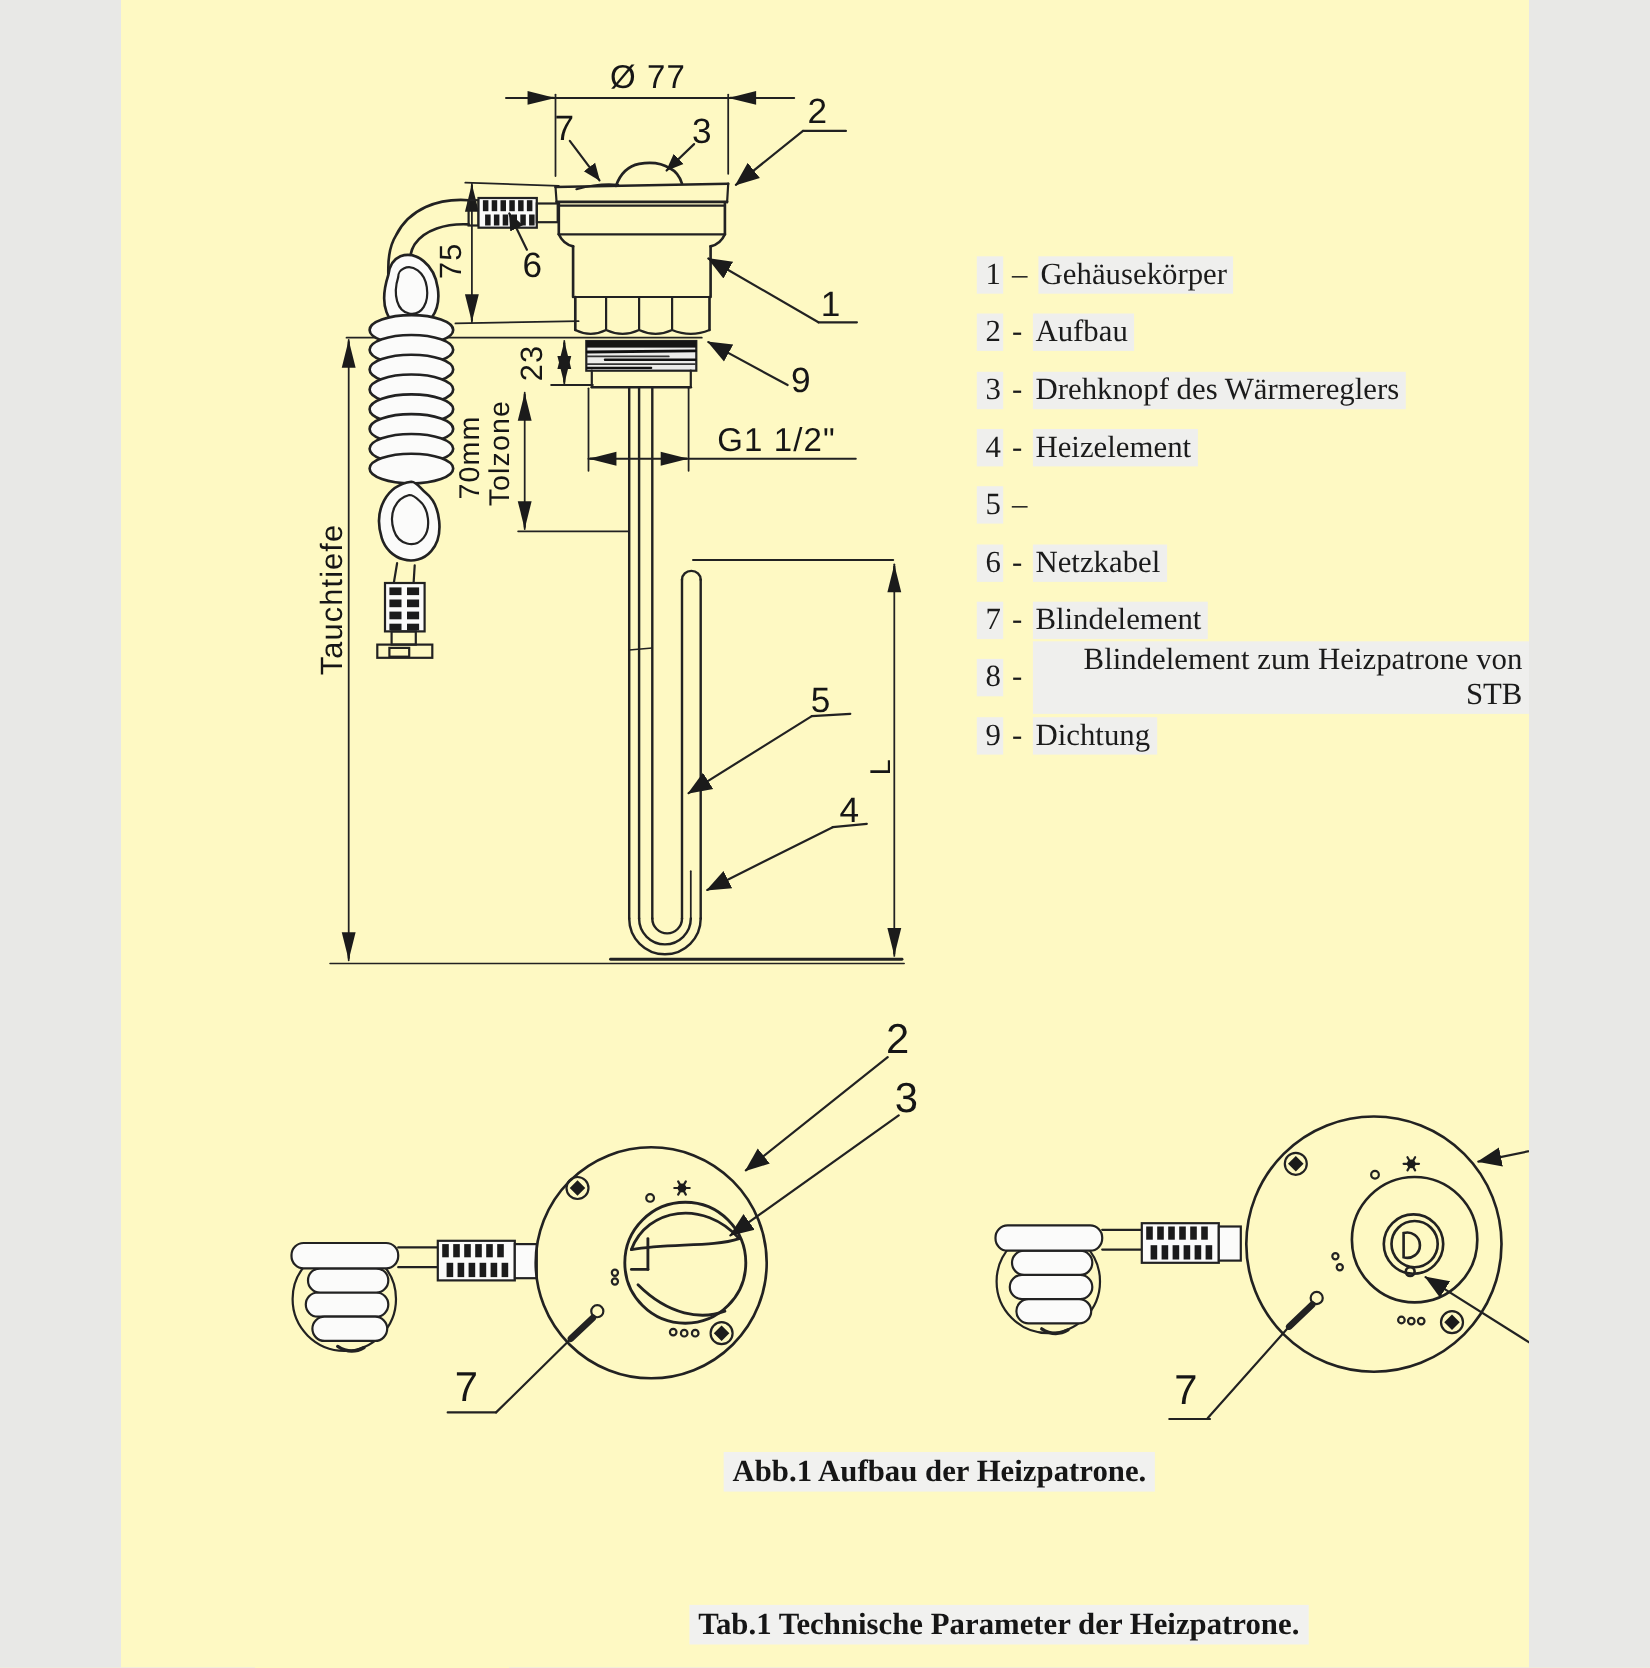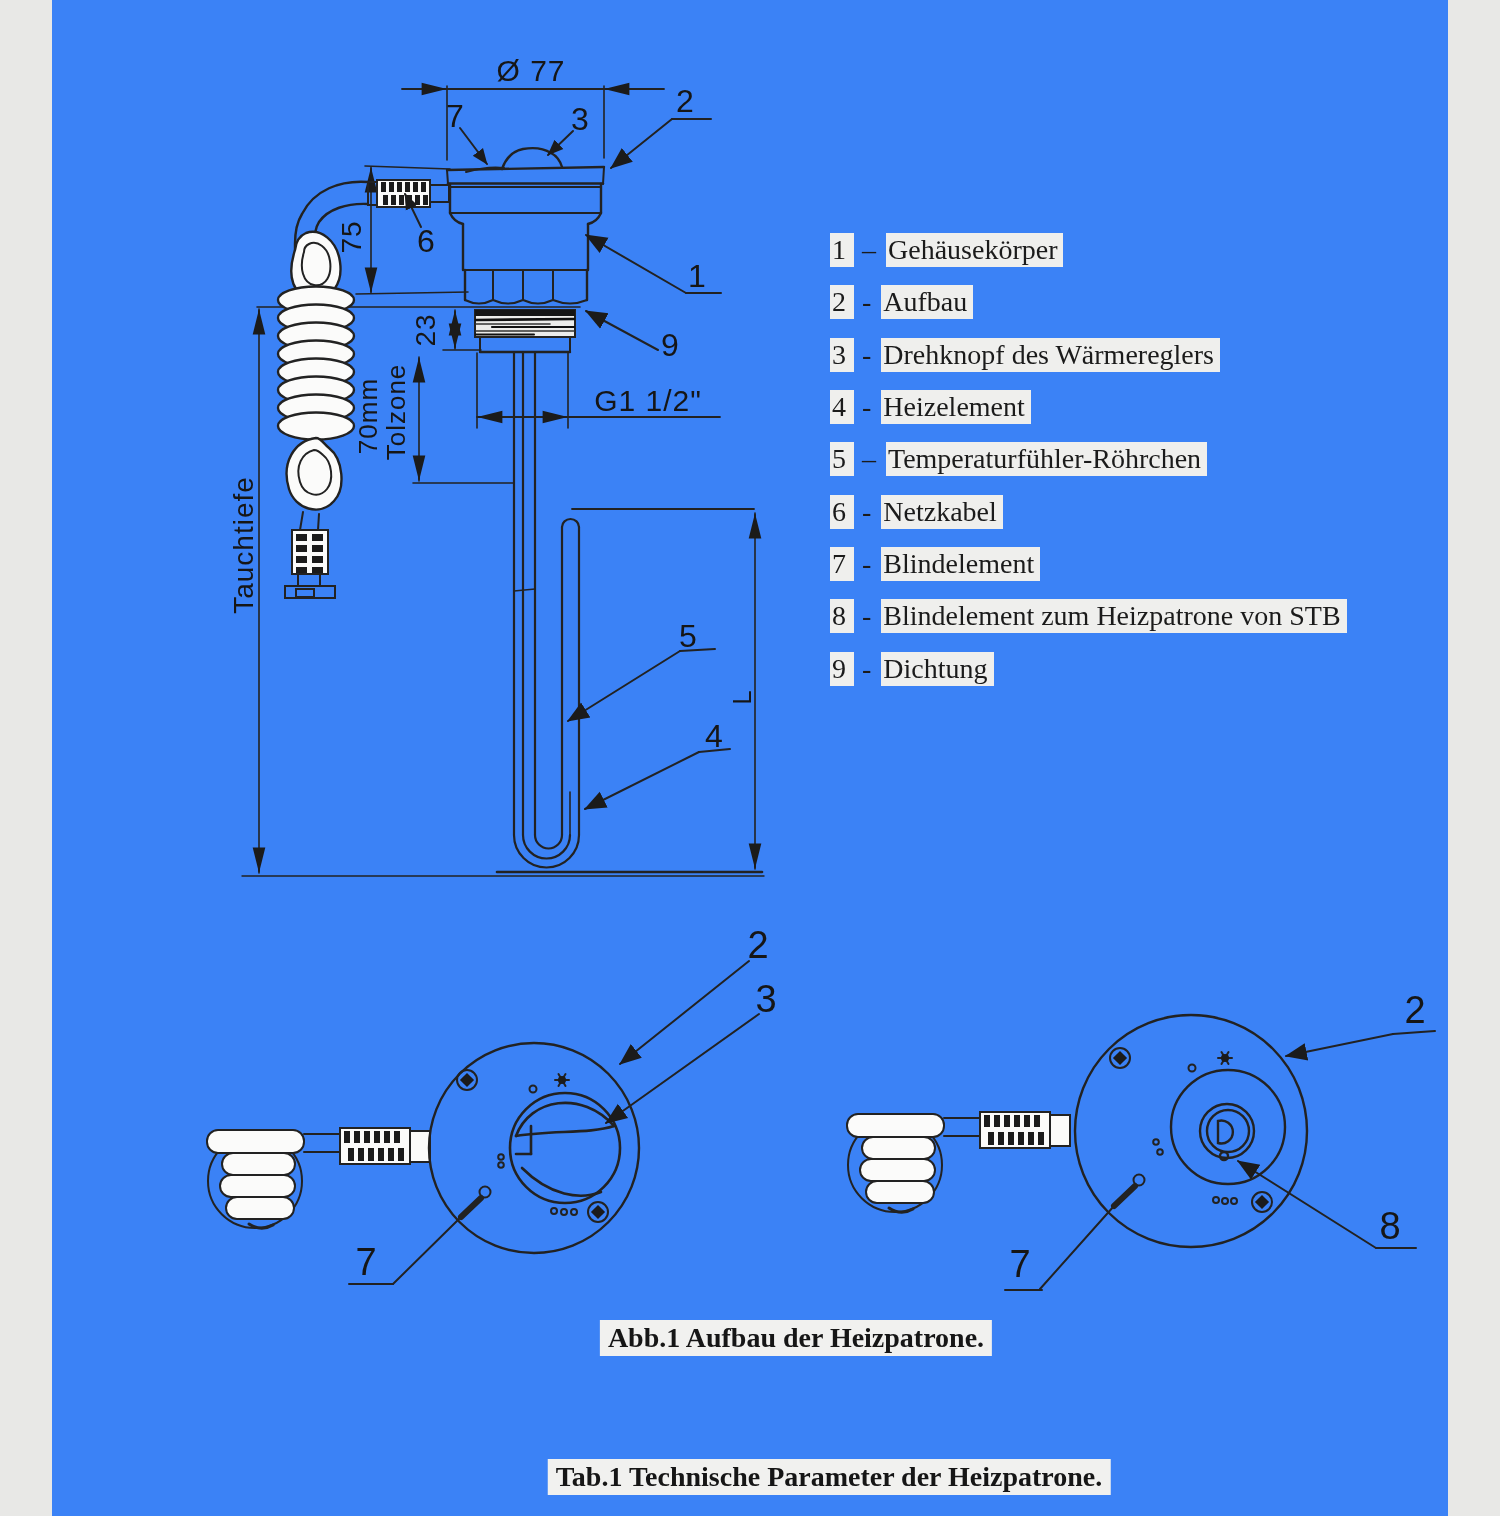--- a/index.html
+++ b/index.html
@@ -1,19 +1,20 @@
 <!DOCTYPE html>
 <html><head>
 <meta charset="utf-8">
 <style>
   html,body{margin:0;padding:0;background:#e8e8e6;}
   .page{
-    position:relative;width:1396px;height:1516px;background:#3b82f6;
+    position:relative;width:1280px;height:1516px;background:#fef9c3;
     font-family:"Liberation Sans",sans-serif;color:#1e1e1e;overflow:hidden;
     margin:0 auto;
+    text-align:right;
   }
   svg.art{position:absolute;left:0;top:0;width:1500px;height:1516px;}
   .lbl{position:absolute;transform:translate(-50%,-50%);white-space:nowrap;
        font-family:"Liberation Sans",sans-serif;color:#161616;line-height:1;}
   .lbl.rot{transform:translate(-50%,-50%) rotate(-90deg);}
   .call{font-size:32px;}
   .callb{font-size:38px;}
   .dim{font-size:28px;letter-spacing:1px;}
   .dim.big{font-size:30px;}
   .dim.small{font-size:26px;}
@@ -369,21 +370,20 @@
         <span class="name">Drehknopf des Wärmereglers</span>
       </div>
   <div class="row">
         <span class="num">4</span>
         <span class="sep">-</span>
         <span class="name">Heizelement</span>
       </div>
   <div class="row">
         <span class="num">5</span>
         <span class="sep">–</span>
-        <span class="name">Temperaturfühler-Röhrchen</span>
       </div>
   <div class="row">
         <span class="num">6</span>
         <span class="sep">-</span>
         <span class="name">Netzkabel</span>
       </div>
   <div class="row">
         <span class="num">7</span>
         <span class="sep">-</span>
         <span class="name">Blindelement</span>
@@ -394,15 +394,15 @@
         <span class="name">Blindelement zum Heizpatrone von STB</span>
       </div>
   <div class="row">
         <span class="num">9</span>
         <span class="sep">-</span>
         <span class="name">Dichtung</span>
       </div>
 </div>
 
 <div class="caption" style="left:744px;top:1338px;">Abb.1 Aufbau der Heizpatrone.</div>
-<div class="caption" style="left:777px;top:1477px;">Tab.1 Technische Parameter der Heizpatrone.</div>
+<div class="caption" style="left:798px;top:1477px;">Tab.1 Technische Parameter der Heizpatrone.</div>
 
 </div>
 
 </body></html>

